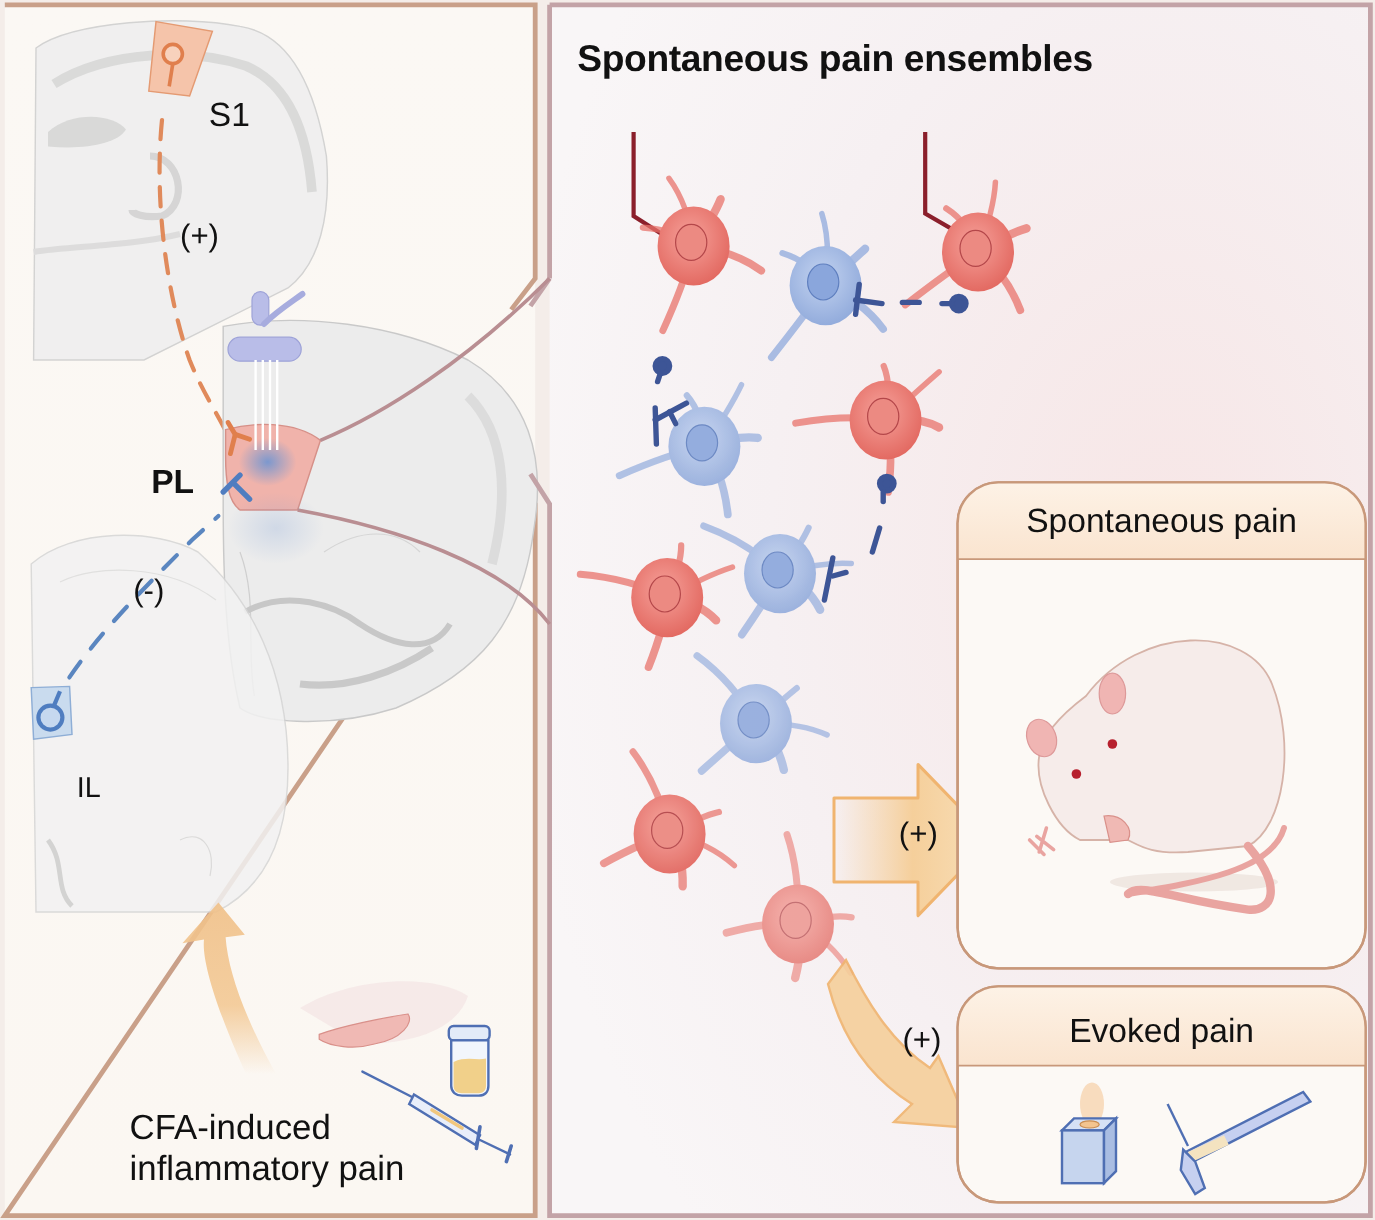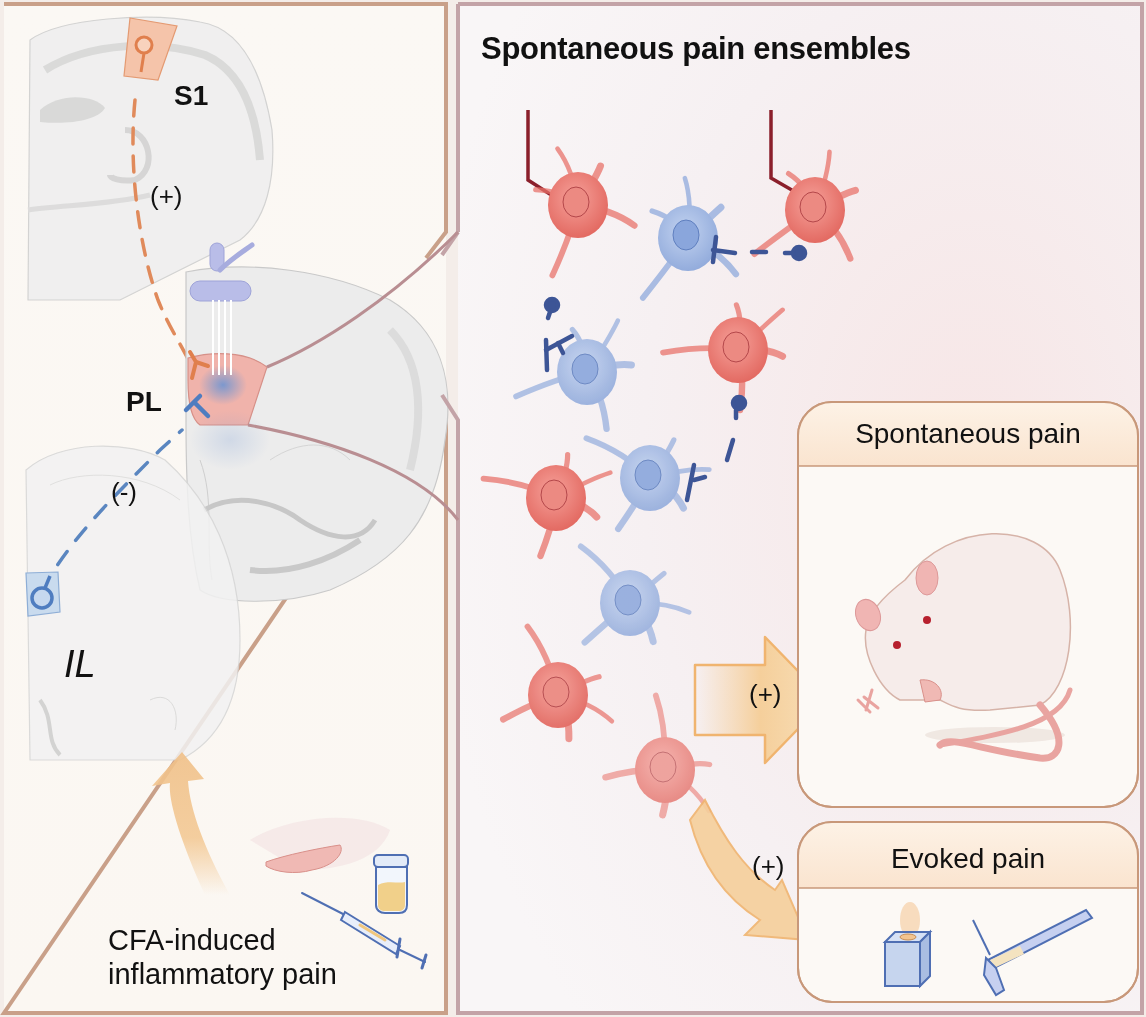--- a/index.html
+++ b/index.html
@@ -4,25 +4,25 @@
 <style>
   html, body { margin: 0; padding: 0; }
   body {
     width: 1146px; height: 1017px; position: relative; overflow: hidden;
     background: #f4ede9;
     font-family: "Liberation Sans", sans-serif;
   }
   .stage { position: absolute; left: 0; top: 0; width: 1146px; height: 1017px; }
   svg.art { position: absolute; left: 0; top: 0; }
   .label { position: absolute; color: #111; white-space: nowrap; line-height: 1; }
-  .lbl-s1 { left: 174px; top: 82px; font-size: 28px; font-weight: bold; }
+  .lbl-s1 { left: 174px; top: 82px; font-size: 28px; }
   .lbl-plus1 { left: 150px; top: 183px; font-size: 26px; }
   .lbl-pl { left: 126px; top: 388px; font-size: 28px; font-weight: bold; }
   .lbl-minus { left: 111px; top: 479px; font-size: 26px; }
-  .lbl-il { left: 64px; top: 645px; font-size: 38px; font-style: italic; }
+  .lbl-il { left: 64px; top: 645px; font-size: 24px; }
   .lbl-cfa { left: 82px; top: 923px; font-size: 29px; line-height: 1.18; white-space: pre; margin-left: 26px; }
   .lbl-title { left: 481px; top: 33px; font-size: 31px; font-weight: bold; letter-spacing: -0.3px; }
   .lbl-plus2 { left: 749px; top: 681px; font-size: 26px; }
   .lbl-plus3 { left: 752px; top: 853px; font-size: 26px; }
   .box-title { position: absolute; font-size: 28px; color: #111; text-align: center; }
   .bt-spont { left: 800px; top: 418px; width: 336px; }
   .bt-evoked { left: 800px; top: 843px; width: 336px; }
 </style>
 </head>
 <body>

